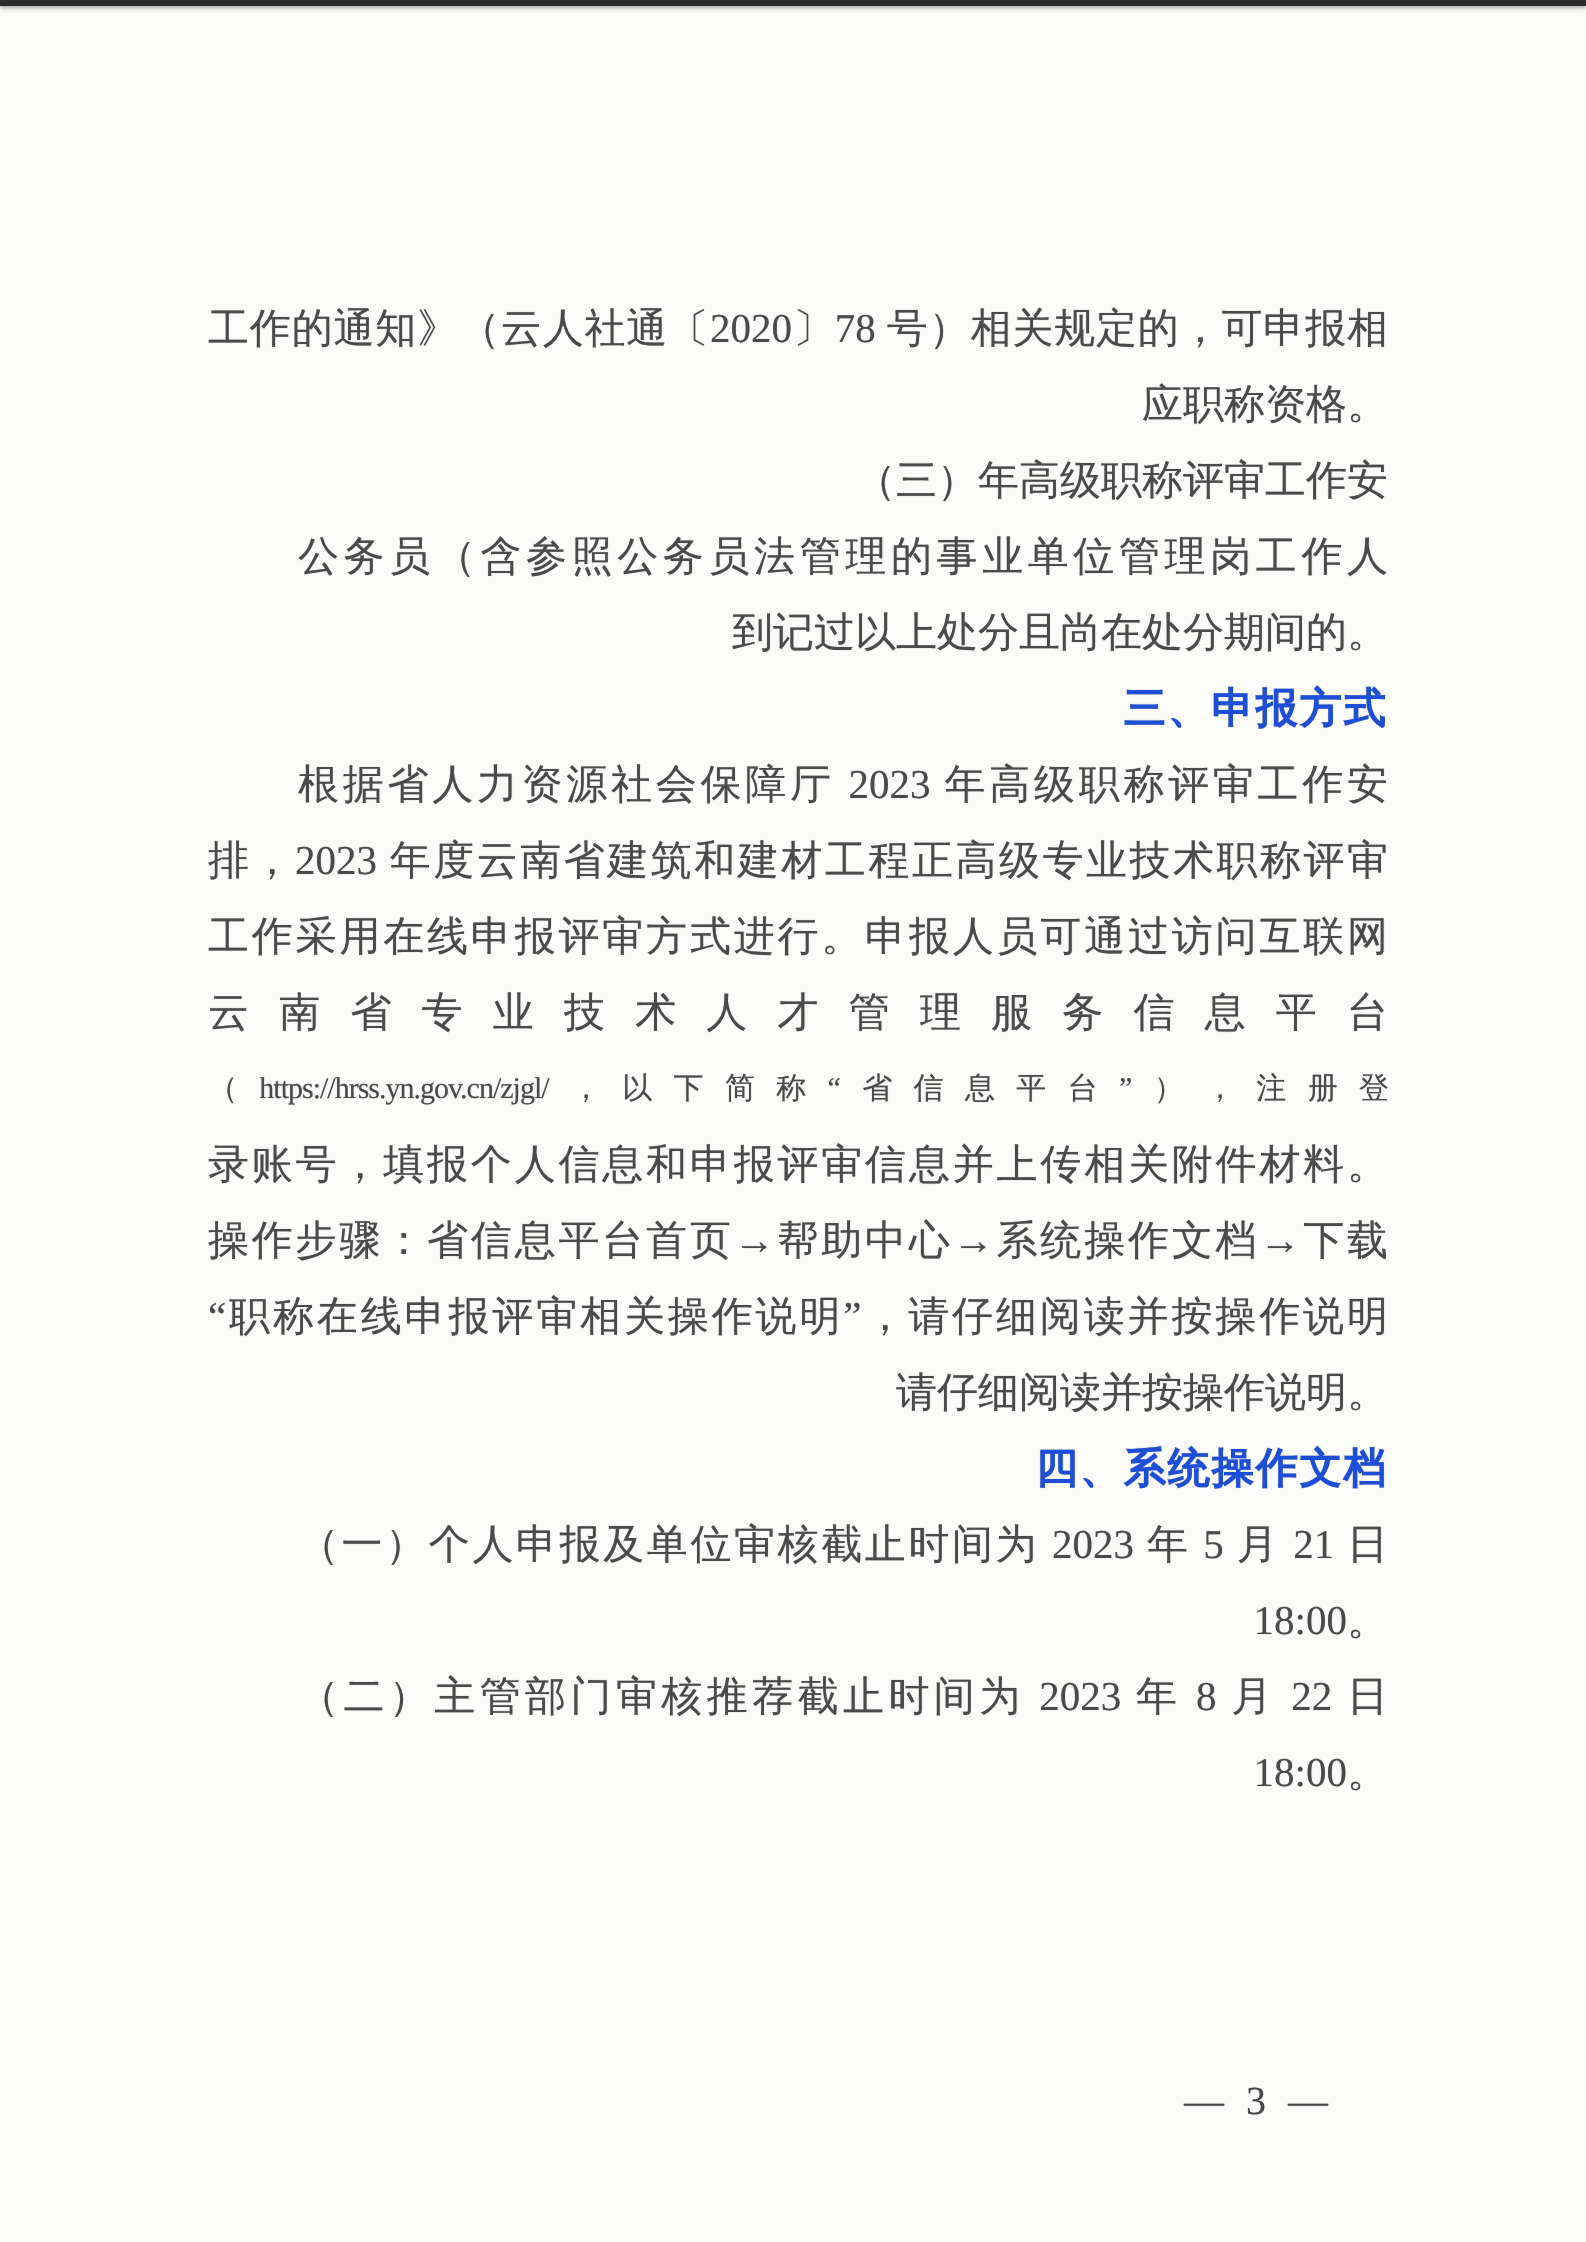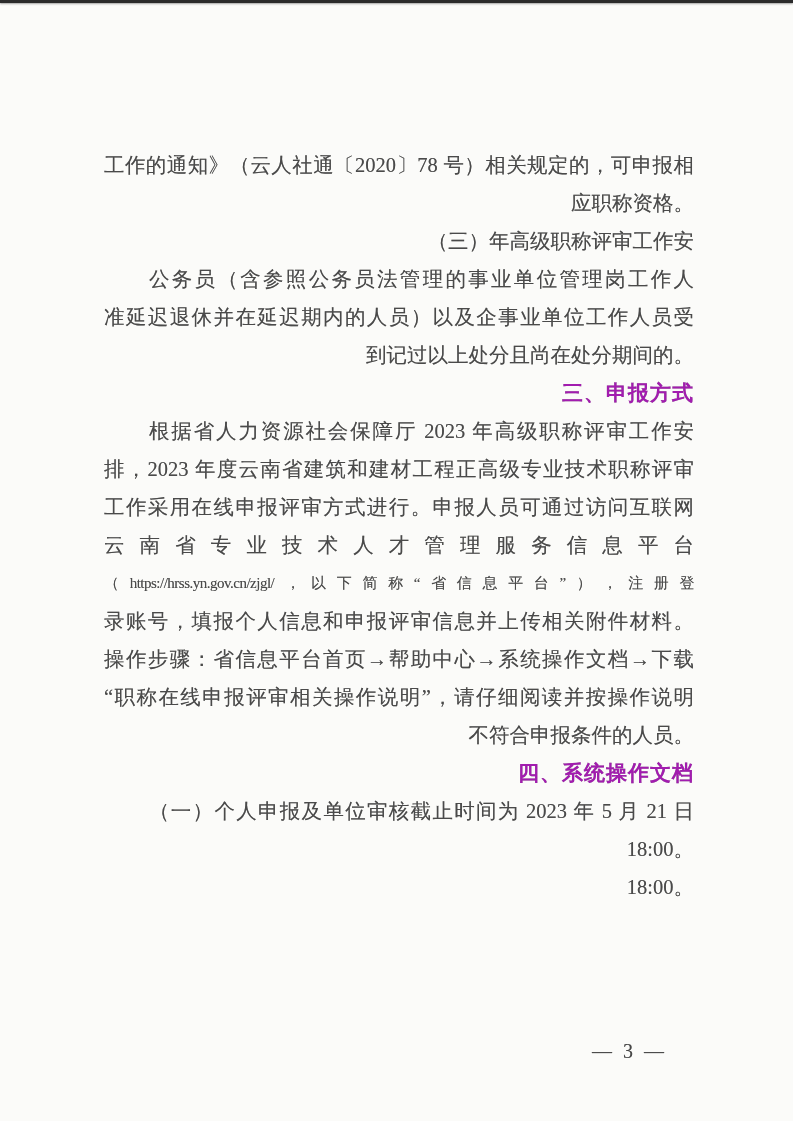--- a/index.html
+++ b/index.html
@@ -42,21 +42,21 @@
     white-space: normal;
     text-align: justify;
     text-align-last: justify;
     text-justify: inter-character;
   }
   .ind { text-indent: 45px; }
   .hd {
     font-family: "Liberation Sans", "DejaVu Sans", sans-serif;
     font-weight: 600;
     font-size: 21px;
-    color: #a21caf;
+    color: #1d4ed8;
     letter-spacing: 1px;
   }
   .tight {
     font-size: 15px;
     letter-spacing: -0.5px;
   }
   .page-num {
     position: absolute;
     top: 1040px;
     left: 592px;
@@ -71,33 +71,33 @@
 
 <div class="page">
 
   <div class="scan-edge"></div>
 
   <div class="content">
     <div class="ln j">工作的通知》（云人社通〔2020〕78 号）相关规定的，可申报相</div>
     <div class="ln">应职称资格。</div>
     <div class="ln ind">（三）年高级职称评审工作安</div>
     <div class="ln j ind">公务员（含参照公务员法管理的事业单位管理岗工作人</div>
-    <div class="ln j">准延迟退休并在延迟期内的人员）以及企事业单位工作人员受</div>
     <div class="ln">到记过以上处分且尚在处分期间的。</div>
     <div class="ln ind hd">三、申报方式</div>
     <div class="ln j ind">根据省人力资源社会保障厅 2023 年高级职称评审工作安</div>
     <div class="ln j">排，2023 年度云南省建筑和建材工程正高级专业技术职称评审</div>
     <div class="ln j">工作采用在线申报评审方式进行。申报人员可通过访问互联网</div>
     <div class="ln j">云南省专业技术人才管理服务信息平台</div>
     <div class="ln j tight">（https://hrss.yn.gov.cn/zjgl/，以下简称“省信息平台”），注册登</div>
     <div class="ln j">录账号，填报个人信息和申报评审信息并上传相关附件材料。</div>
     <div class="ln j">操作步骤：省信息平台首页→帮助中心→系统操作文档→下载</div>
     <div class="ln j">“职称在线申报评审相关操作说明”，请仔细阅读并按操作说明</div>
-    <div class="ln">不符合申报条件的人员。</div>
+    <div class="ln">请仔细阅读并按操作说明。</div>
     <div class="ln ind hd">四、系统操作文档</div>
     <div class="ln j ind">（一）个人申报及单位审核截止时间为 2023 年 5 月 21 日</div>
     <div class="ln">18:00。</div>
+    <div class="ln j ind">（二）主管部门审核推荐截止时间为 2023 年 8 月 22 日</div>
     <div class="ln">18:00。</div>
   </div>
 
   <div class="page-num">— 3 —</div>
 
 </div>
 
 </body></html>

